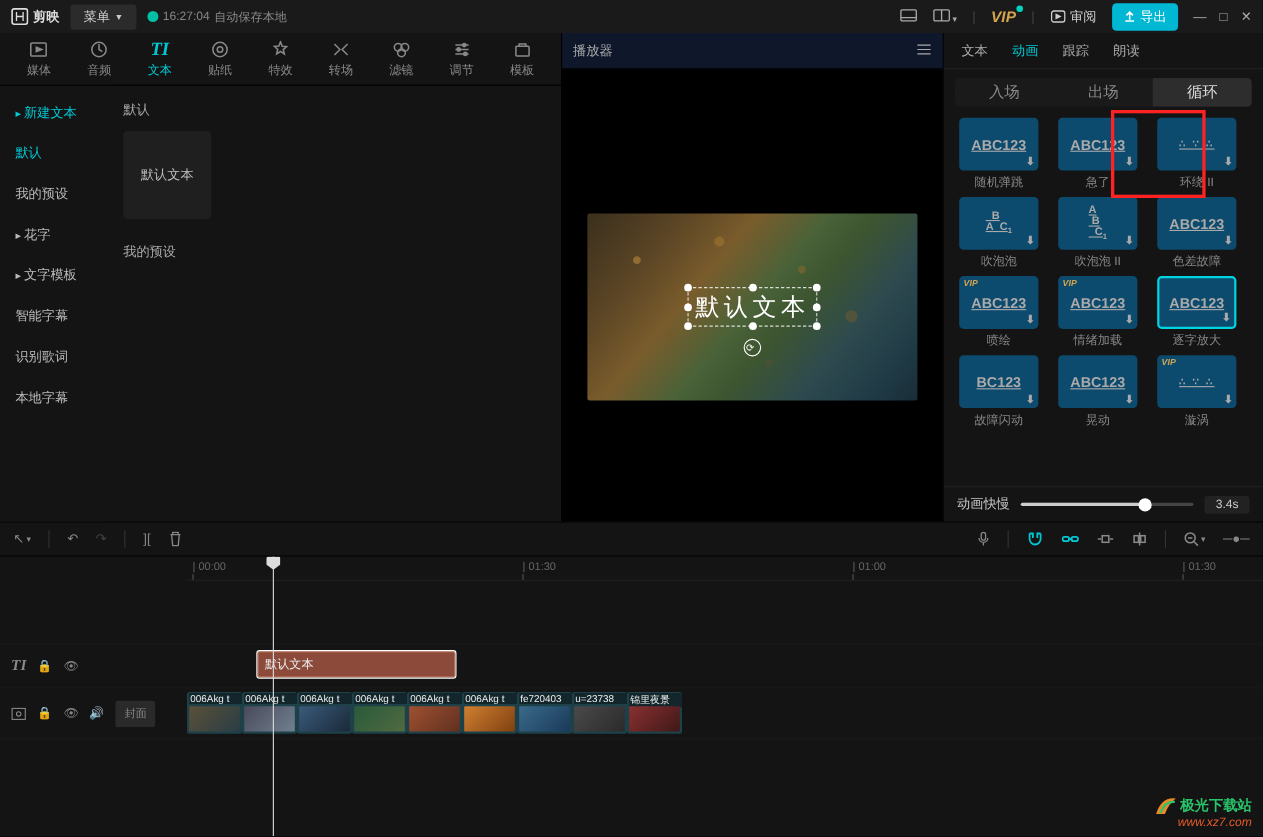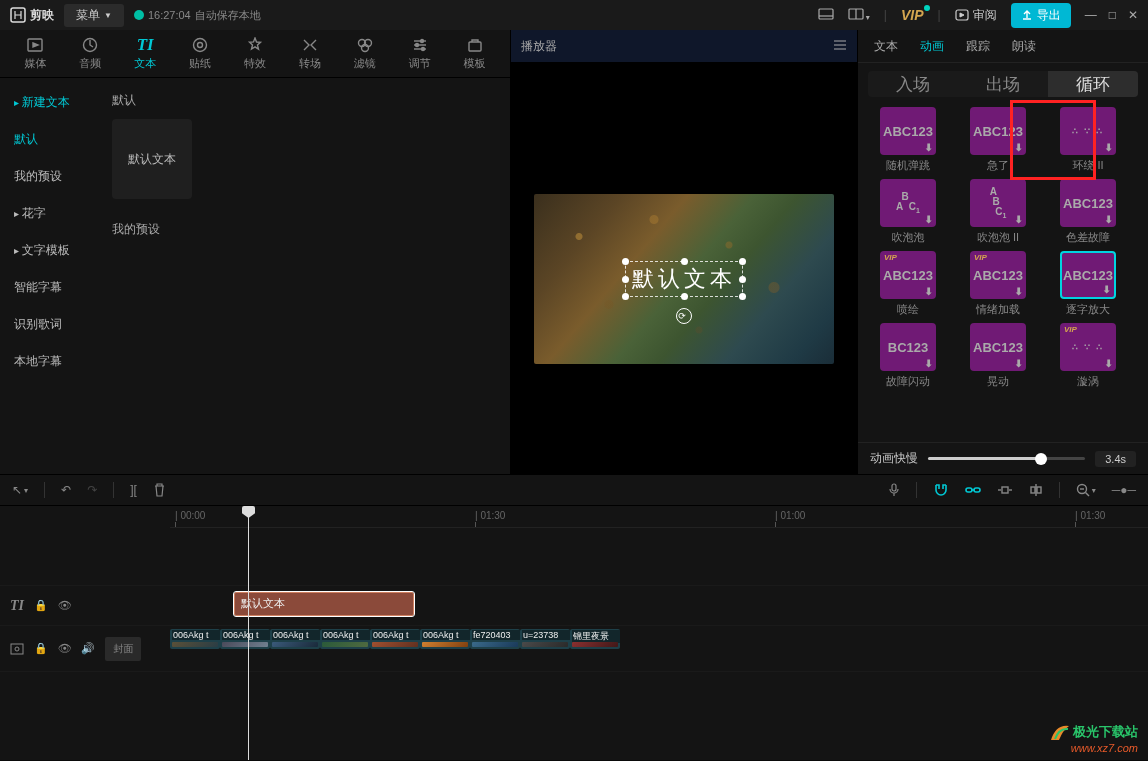--- a/index.html
+++ b/index.html
@@ -48,26 +48,26 @@
 .player-controls { height:36px; display:flex; align-items:center; padding:0 10px; gap:10px; color:#888; border-top:1px solid #222; }
 .time-cur { color:#00b8d4; }
 .player-controls .spacer { flex:1; }
 .ratio-box { border:1px solid #666; padding:1px 4px; font-size:10px; border-radius:2px; }
 
 .panel-right { width:290px; background:#141414; display:flex; flex-direction:column; }
 .right-tabs { height:33px; display:flex; align-items:center; gap:22px; padding:0 16px; color:#aaa; border-bottom:1px solid #222; }
 .right-tab { cursor:pointer; }
 .right-tab.active { color:#00c8d4; }
 .sub-tabs { height:26px; display:flex; margin:8px 10px 6px; background:#1a1a1a; border-radius:4px; overflow:hidden; }
-.sub-tab { flex:1; display:flex; align-items:center; justify-content:center; color:#888; cursor:pointer; font-size:17px; }
+.sub-tab { flex:1; display:flex; align-items:center; justify-content:center; color:#888; cursor:pointer; font-size:14px; }
 .sub-tab.active { background:#2d2d2d; color:#ddd; }
 .anim-grid { flex:1; padding:4px 10px 0; overflow:auto; }
 .anim-row { display:flex; gap:10px; margin-bottom:6px; }
 .anim-item { width:80px; display:flex; flex-direction:column; align-items:center; gap:3px; }
-.anim-thumb { width:56px; height:48px; background:#701a75; border-radius:4px; position:relative; display:flex; align-items:center; justify-content:center; color:#aaa; font-size:13px; font-weight:bold; }
+.anim-thumb { width:72px; height:48px; background:#0c4a6e; border-radius:4px; position:relative; display:flex; align-items:center; justify-content:center; color:#aaa; font-size:13px; font-weight:bold;text-decoration:underline; }
 .anim-thumb.sel { border:2px solid #00d4e0; }
 .anim-thumb .dl { position:absolute; bottom:2px; right:3px; font-size:10px; color:#aaa; }
 .anim-thumb .vip-tag { position:absolute; top:2px; left:4px; font-size:8px; color:#d4a550; font-weight:bold; font-style:italic; }
 .anim-label { font-size:11px; color:#888; white-space:nowrap; }
 .highlight-box { position:absolute; border:3px solid #ff2222; pointer-events:none; }
 .speed-row { height:32px; display:flex; align-items:center; padding:0 12px; gap:10px; border-top:1px solid #222; }
 .slider-track { flex:1; height:3px; background:#444; position:relative; border-radius:2px; }
 .slider-fill { position:absolute; left:0; top:0; bottom:0; width:72%; background:#ccc; border-radius:2px; }
 .slider-thumb { position:absolute; top:50%; left:72%; width:12px; height:12px; background:#fff; border-radius:50%; transform:translate(-50%,-50%); }
 .speed-val { background:#222; padding:2px 10px; border-radius:3px; font-size:11px; color:#ccc; }
@@ -83,21 +83,21 @@
 .ruler-tick::before { content:""; position:absolute; left:0; top:12px; width:1px; height:5px; background:#555;}
 .tracks { flex:1; position:relative; overflow:hidden; }
 .track-row { height:40px; display:flex; align-items:center; border-bottom:1px solid #1a1a1a; }
 .track-row.spacer-row { height:58px; }
 .track-head { width:170px; height:100%; display:flex; align-items:center; gap:10px; padding:0 10px; color:#888; font-size:11px; }
 .track-head .cover { width:36px; height:24px; background:#2a2a2a; border-radius:2px; display:flex; align-items:center; justify-content:center; font-size:10px; }
 .track-body { flex:1; position:relative; height:100%; }
 .text-clip { position:absolute; top:6px; height:24px; background:#8b4a3a; border:1px solid #d08060; border-radius:2px; padding:3px 6px; font-size:11px; color:#eee; }
 .text-clip.sel { outline:1px solid #fff; }
 .video-clips { position:absolute; top:3px; display:flex; gap:0; }
-.vclip { width:50px; height:20px; background:#1e4049; border-radius:2px; position:relative; overflow:hidden; }
+.vclip { width:50px; height:38px; background:#1e4049; border-radius:2px; position:relative; overflow:hidden; }
 .vclip .vlabel { position:absolute; top:1px; left:2px; right:0; font-size:9px; color:#eee; background:rgba(0,0,0,.4); padding:0 1px; white-space:nowrap; overflow:hidden; }
 .vclip .vthumb { position:absolute; inset:13px 2px 2px; border-radius:1px; }
 .playhead { position:absolute; top:0; bottom:0; width:1px; background:#ddd; left:248px; z-index:5; }
 .playhead::before { content:""; position:absolute; top:0; left:-6px; width:13px; height:12px; background:#ddd; clip-path:polygon(0 0,100% 0,100% 60%,50% 100%,0 60%); border-radius:2px 2px 0 0;}
 .watermark { position:absolute; bottom:6px; right:10px; text-align:right; line-height:1.1; pointer-events:none; }
 .wm-logo { display:inline-block; }
 .wm-txt { font-size:13px; color:#29c46a; font-weight:bold; display:flex; align-items:center; gap:2px;}
 .wm-url { font-size:11px; color:#e85a2a; font-style:italic; }
 </style>
 </head>

